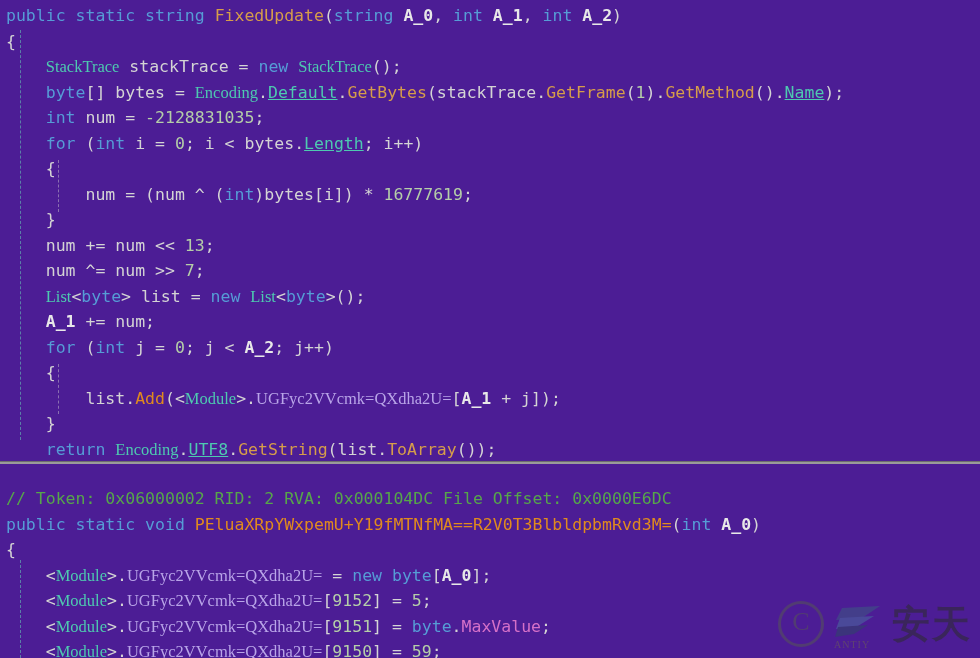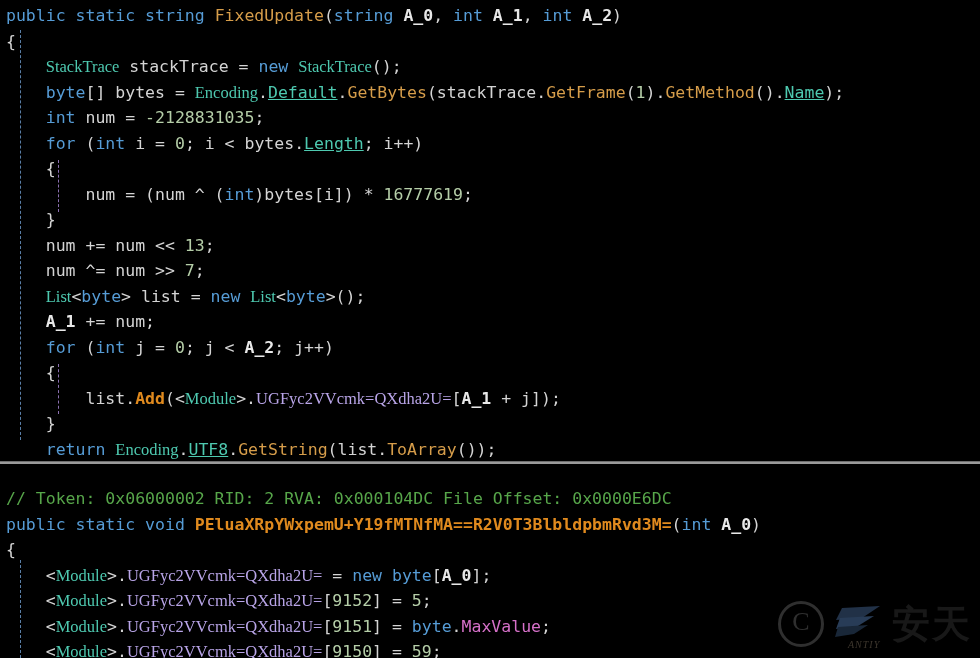--- a/index.html
+++ b/index.html
@@ -19,21 +19,21 @@
     width: 980px;
     height: 658px;
     background: #1e1e1e;
     overflow: hidden;
   }
 
   .pane {
     position: absolute;
     left: 0;
     width: 980px;
-    background: #000000;
+    background: #4c1d95;
     overflow: hidden;
   }
   #pane-top  { top: 0;   height: 462px; }
   #pane-bottom { top: 464px; height: 238px; }
 
   .divider {
     position: absolute;
     left: 0;
     top: 461px;
     width: 980px;
@@ -58,21 +58,21 @@
   .line {
     height: 25.5px;
     white-space: pre;
     color: #d4d4d4;
   }
 
   
   .kw   { color: #569cd6; }   
   .typ  { color: #4ec9b0; font-family: Liberation Serif, serif; }   
   .mth  { color: #d69d4a; }   
-  .mth2 { color: #e08a1e; font-weight: bold; }   
+  .mth2 { color: #e08a1e; }   
   .prop { color: #4ec9b0; text-decoration: underline; }   
   .num  { color: #b5cea8; }   
   .par  { color: #e8e8e8; font-weight: bold; }  
   .fld  { color: #b9a5e8; font-family: Liberation Serif, serif; }   
   .cmt  { color: #57a64a; }   
   .mag  { color: #d570c8; }   
   .pl   { color: #d4d4d4; }   
 
   
   .guide {
@@ -110,26 +110,25 @@
   #wm-text {
     font-family: "DejaVu Sans", sans-serif;
     font-size: 38px;
     font-weight: bold;
     color: #2c2c2c;
     letter-spacing: 2px;
     line-height: 44px;
   }
   #wm-antiy {
     position: absolute;
-    left: 16px; bottom: -4px;
+    left: 2px; bottom: -4px;
     font-family: "Liberation Serif", serif;
     font-size: 10px;
     letter-spacing: 1px;
     color: #6e6252;
-    font-style: italic;
   }
 </style>
 </head>
 <body>
 
 <div id="viewer">
 
   <div class="pane" id="pane-top">
     <div class="code" id="top-code"><div class="line"><span class="kw">public static string </span><span class="mth">FixedUpdate</span><span class="pl">(</span><span class="kw">string </span><span class="par">A_0</span><span class="pl">, </span><span class="kw">int </span><span class="par">A_1</span><span class="pl">, </span><span class="kw">int </span><span class="par">A_2</span><span class="pl">)</span></div><div class="line"><span class="pl">{</span></div><div class="line"><span class="pl">    </span><span class="typ">StackTrace</span><span class="pl"> stackTrace = </span><span class="kw">new </span><span class="typ">StackTrace</span><span class="pl">();</span></div><div class="line"><span class="pl">    </span><span class="kw">byte</span><span class="pl">[] bytes = </span><span class="typ">Encoding</span><span class="pl">.</span><span class="prop">Default</span><span class="pl">.</span><span class="mth">GetBytes</span><span class="pl">(stackTrace.</span><span class="mth">GetFrame</span><span class="pl">(</span><span class="num">1</span><span class="pl">).</span><span class="mth">GetMethod</span><span class="pl">().</span><span class="prop">Name</span><span class="pl">);</span></div><div class="line"><span class="pl">    </span><span class="kw">int </span><span class="pl">num = </span><span class="num">-2128831035</span><span class="pl">;</span></div><div class="line"><span class="pl">    </span><span class="kw">for </span><span class="pl">(</span><span class="kw">int </span><span class="pl">i = </span><span class="num">0</span><span class="pl">; i &lt; bytes.</span><span class="prop">Length</span><span class="pl">; i++)</span></div><div class="line"><span class="pl">    {</span></div><div class="line"><span class="pl">        num = (num ^ (</span><span class="kw">int</span><span class="pl">)bytes[i]) * </span><span class="num">16777619</span><span class="pl">;</span></div><div class="line"><span class="pl">    }</span></div><div class="line"><span class="pl">    num += num &lt;&lt; </span><span class="num">13</span><span class="pl">;</span></div><div class="line"><span class="pl">    num ^= num &gt;&gt; </span><span class="num">7</span><span class="pl">;</span></div><div class="line"><span class="pl">    </span><span class="typ">List</span><span class="pl">&lt;</span><span class="kw">byte</span><span class="pl">&gt; list = </span><span class="kw">new </span><span class="typ">List</span><span class="pl">&lt;</span><span class="kw">byte</span><span class="pl">&gt;();</span></div><div class="line"><span class="pl">    </span><span class="par">A_1</span><span class="pl"> += num;</span></div><div class="line"><span class="pl">    </span><span class="kw">for </span><span class="pl">(</span><span class="kw">int </span><span class="pl">j = </span><span class="num">0</span><span class="pl">; j &lt; </span><span class="par">A_2</span><span class="pl">; j++)</span></div><div class="line"><span class="pl">    {</span></div><div class="line"><span class="pl">        list.</span><span class="mth2">Add</span><span class="pl">(&lt;</span><span class="typ">Module</span><span class="pl">&gt;.</span><span class="fld">UGFyc2VVcmk=QXdha2U=</span><span class="pl">[</span><span class="par">A_1</span><span class="pl"> + j]);</span></div><div class="line"><span class="pl">    }</span></div><div class="line"><span class="pl">    </span><span class="kw">return </span><span class="typ">Encoding</span><span class="pl">.</span><span class="prop">UTF8</span><span class="pl">.</span><span class="mth">GetString</span><span class="pl">(list.</span><span class="mth">ToArray</span><span class="pl">());</span></div></div>
     <div id="top-guides">

